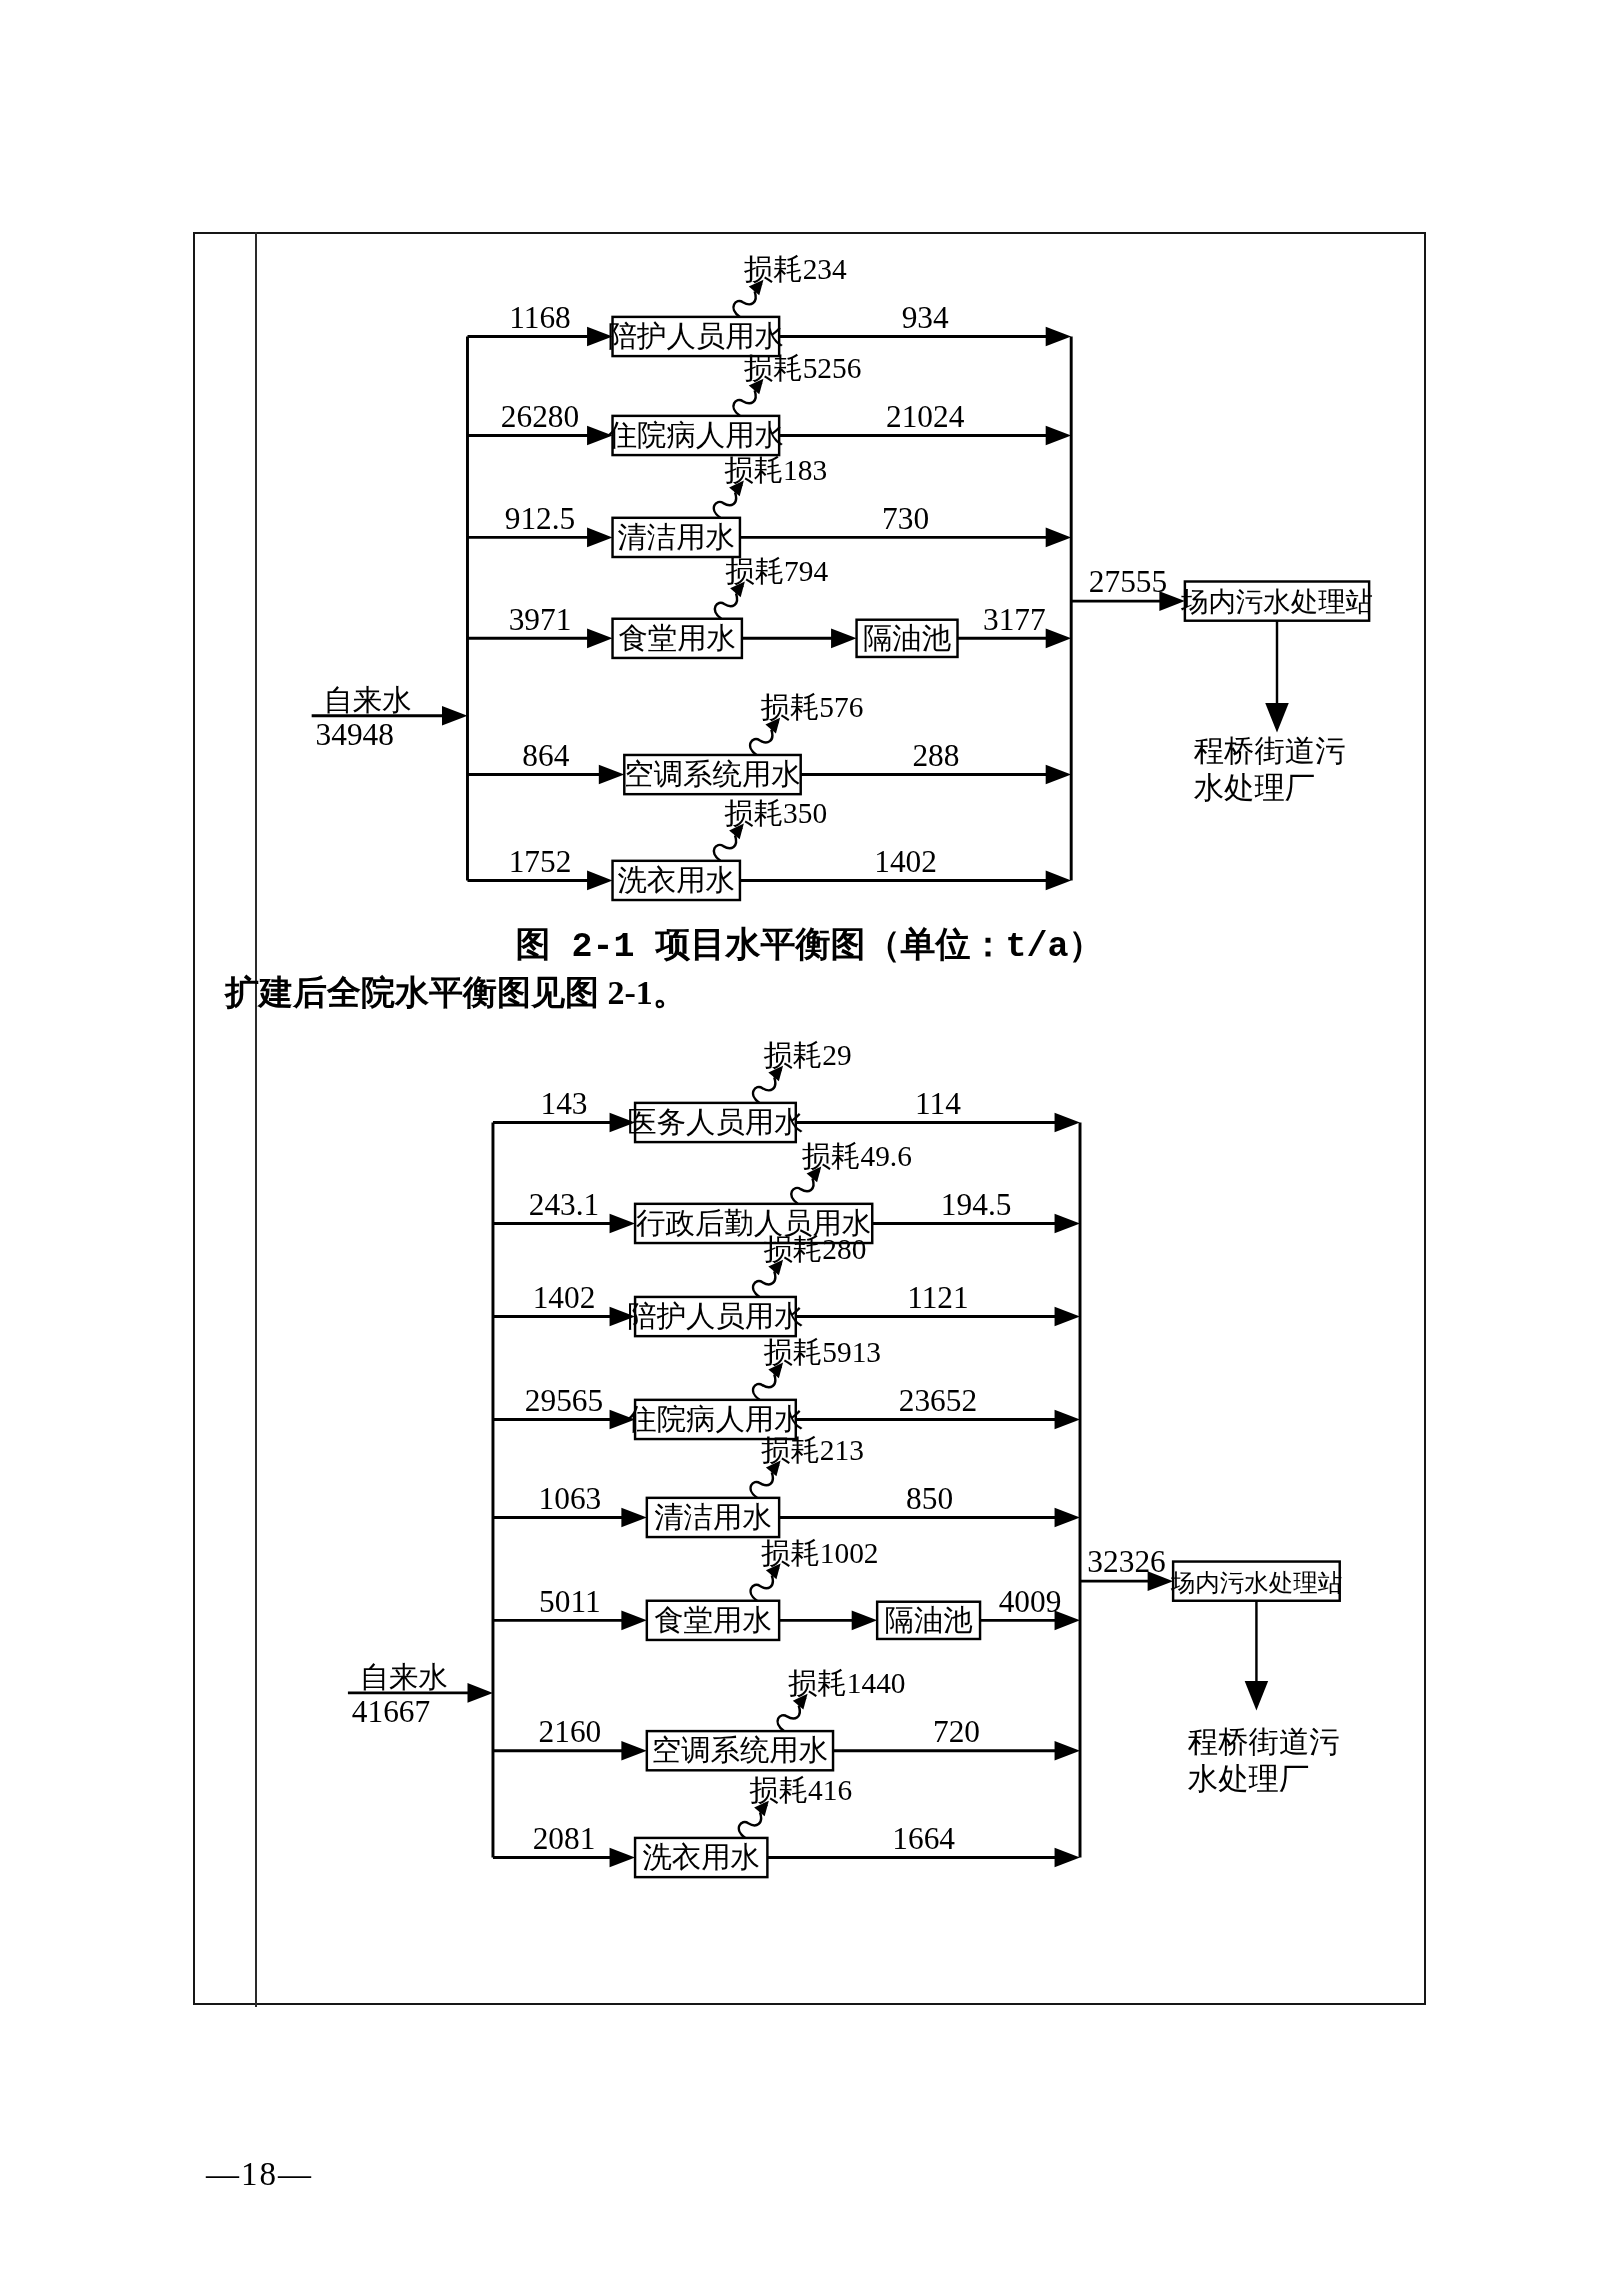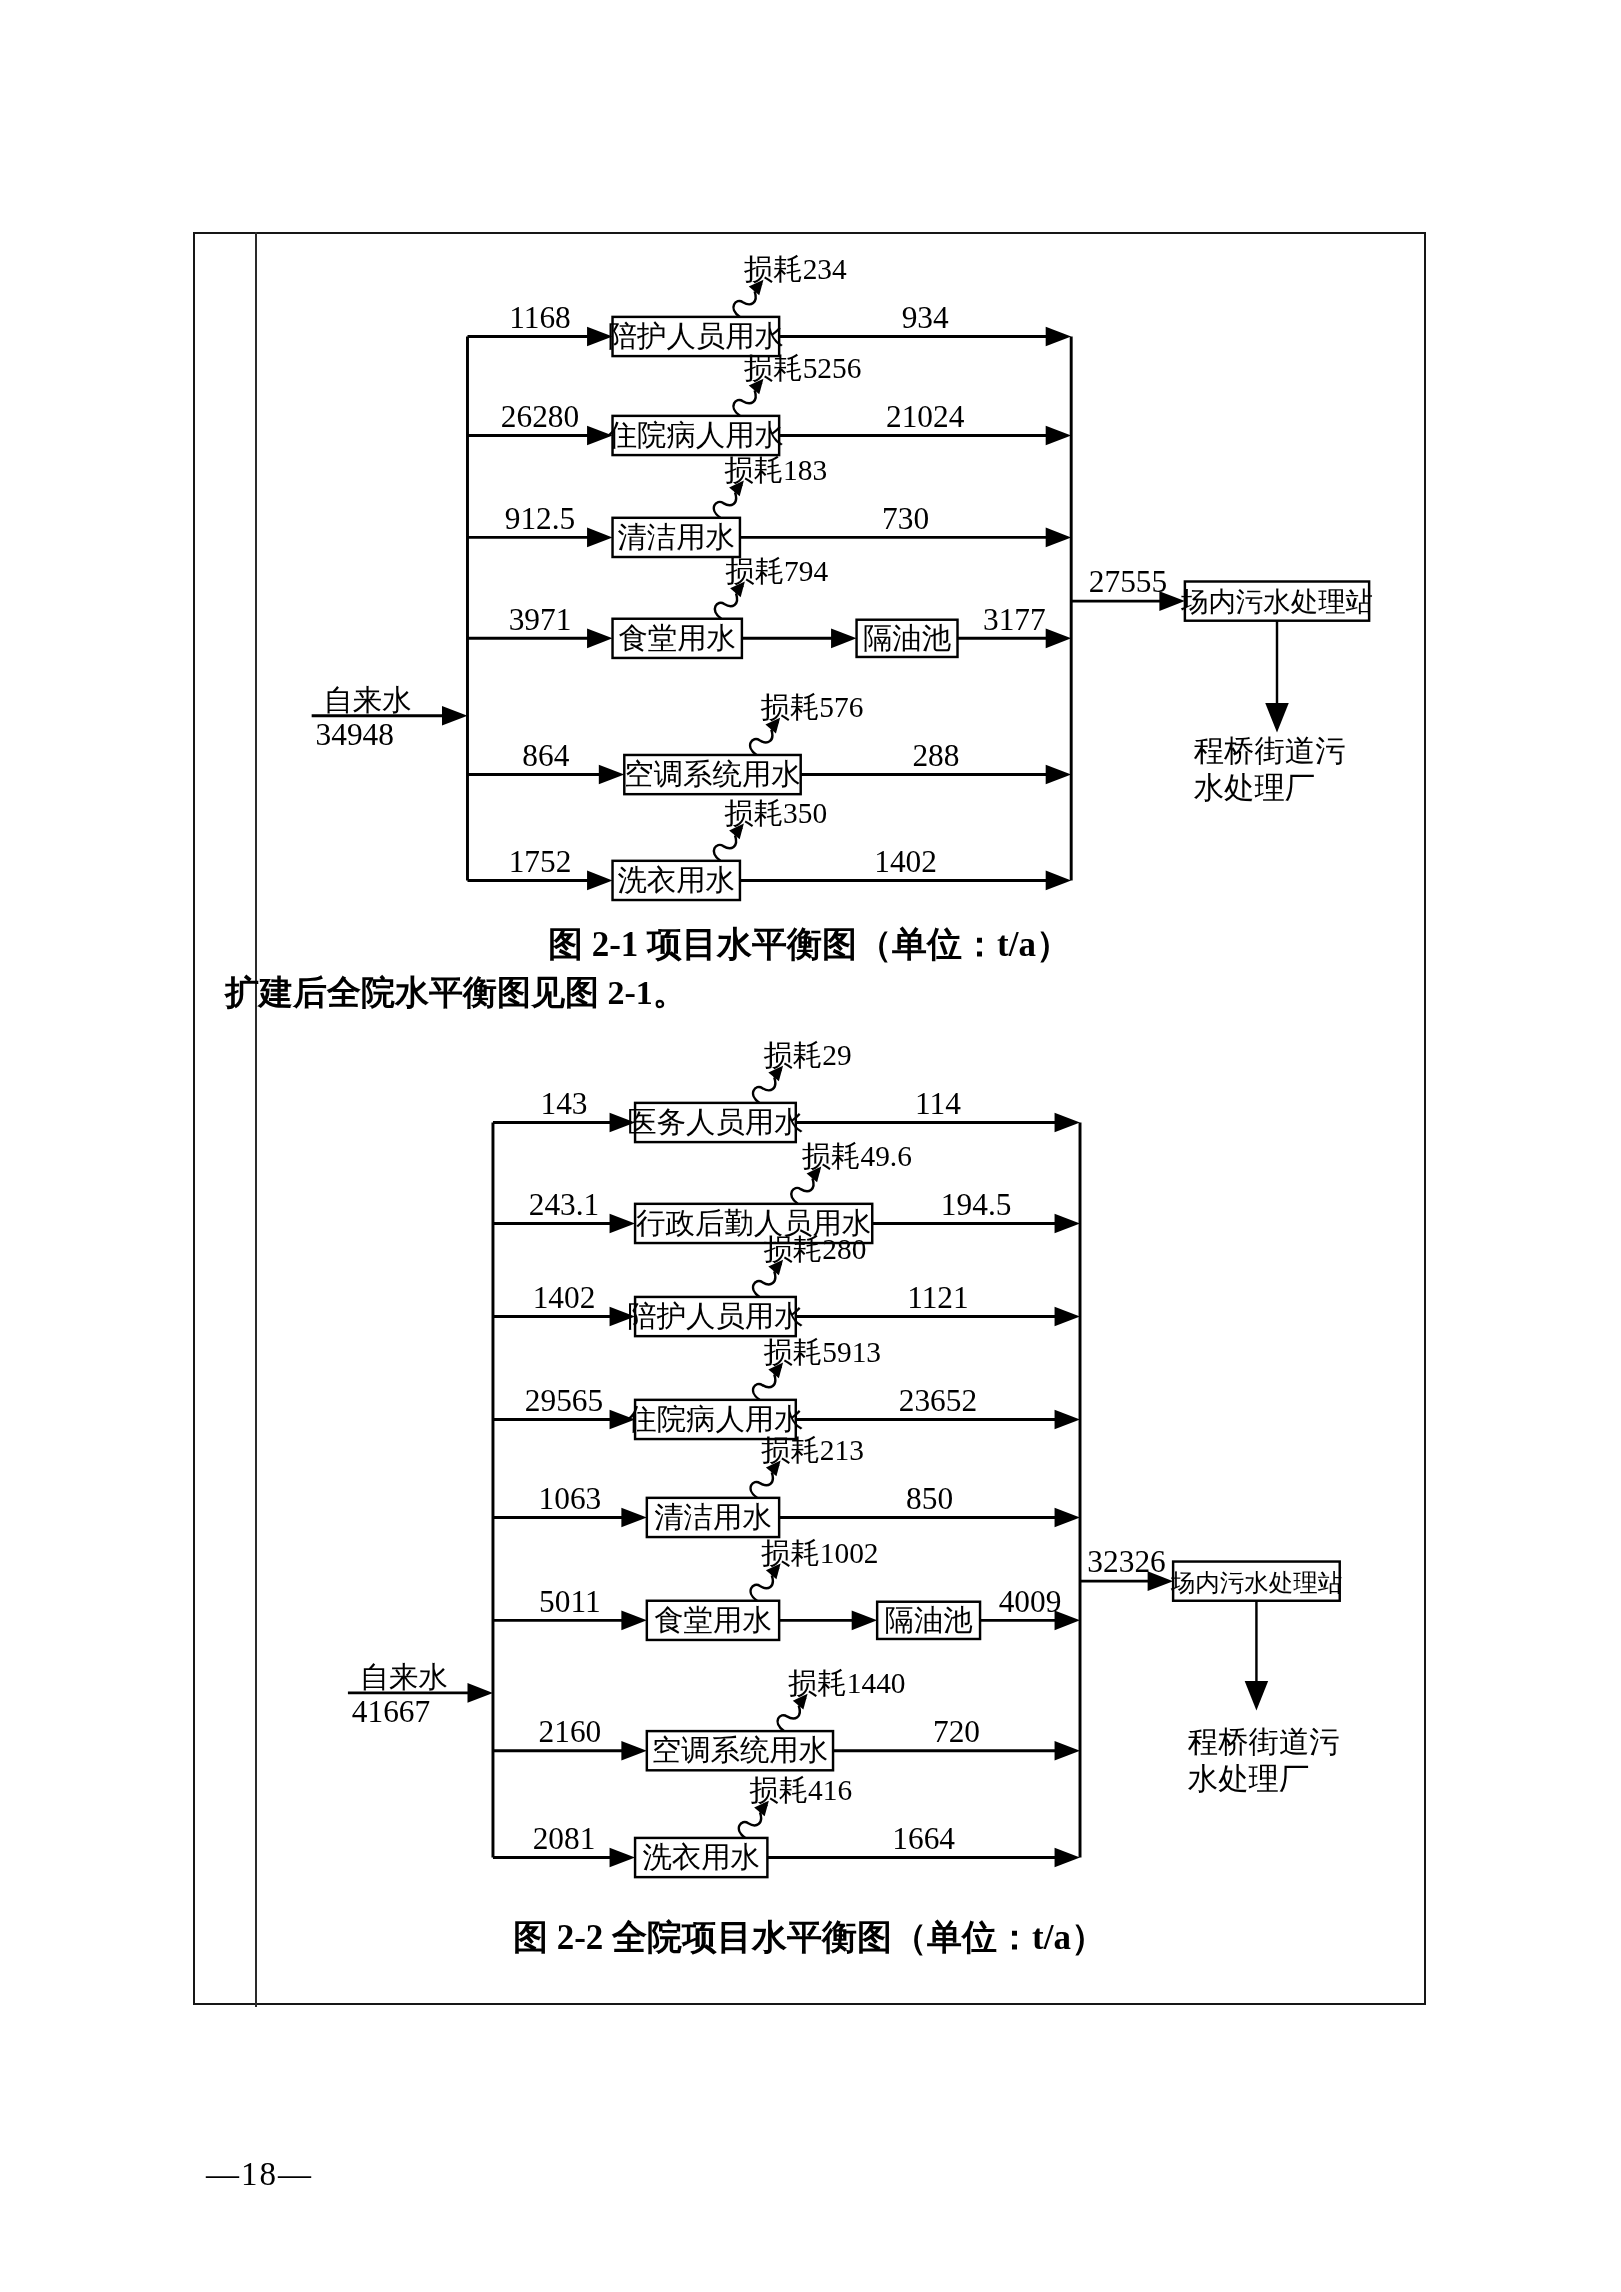--- a/index.html
+++ b/index.html
@@ -11,21 +11,21 @@
     position:absolute;left:193px;top:232px;width:1229px;height:1769px;
     border:2.9px solid #161616;
   }
   .divider{
     position:absolute;left:255px;top:232px;width:2px;height:1775px;background:#2a2a2a;
   }
   svg.overlay{position:absolute;left:0;top:0;}
   svg text{font-family:"Liberation Serif", serif;fill:#000;}
   .caption{
     position:absolute;left:193px;width:1233px;text-align:center;
-    font-weight:bold;font-size:35px;white-space:nowrap;
+    font-weight:bold;font-size:35px;white-space:nowrap;font-family:Liberation Mono, monospace;
   }
   #caption1{top:921px;}
   #caption2{top:1914px;}
   .para{
     position:absolute;left:225px;top:970px;font-size:34px;white-space:nowrap;font-weight:bold;
   }
   .pageno{
     position:absolute;left:206px;top:2156px;font-size:33px;letter-spacing:2px;text-align:center;
   }
 </style>
@@ -242,17 +242,16 @@
       <line x1="1282" y1="1633" x2="1282" y2="1719" stroke="#000" stroke-width="2.5"></line>
       <polygon points="1270,1715 1294,1715 1282,1745" fill="#000"></polygon>
       <text x="1212" y="1787" font-size="31" text-anchor="start">程桥街道污</text>
       <text x="1212" y="1825" font-size="31" text-anchor="start">水处理厂</text>
     </svg>
 
   <div class="caption" id="caption1">图 2-1 项目水平衡图（单位：t/a）</div>
 
   <div class="para">扩建后全院水平衡图见图 2-1。</div>
 
-  <div class="caption" id="caption2">图 2-2 全院项目水平衡图（单位：t/a）</div>
 
   <div class="pageno">—18—</div>
 </div>
 
 
 </body></html>

